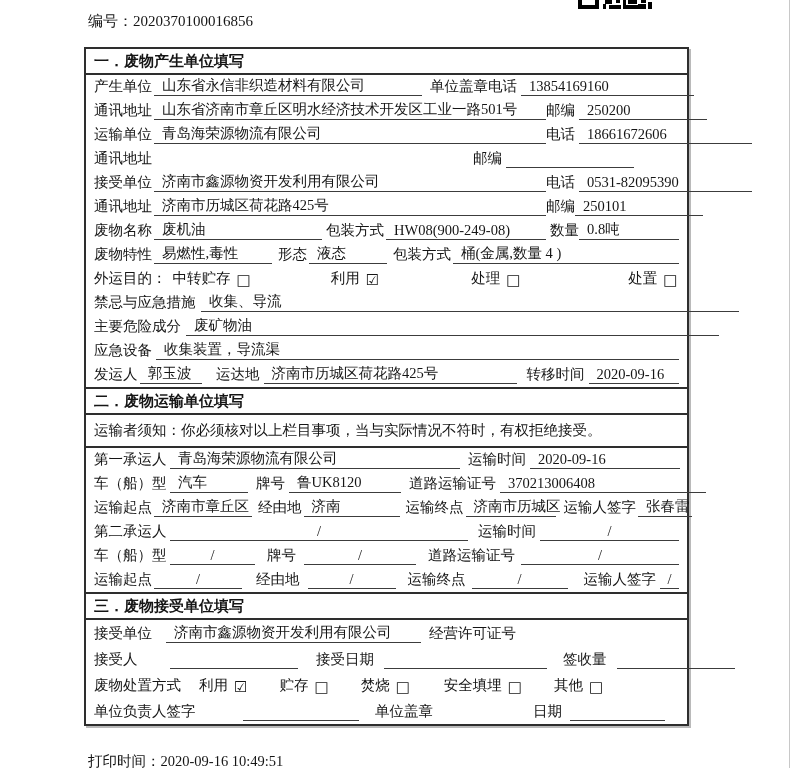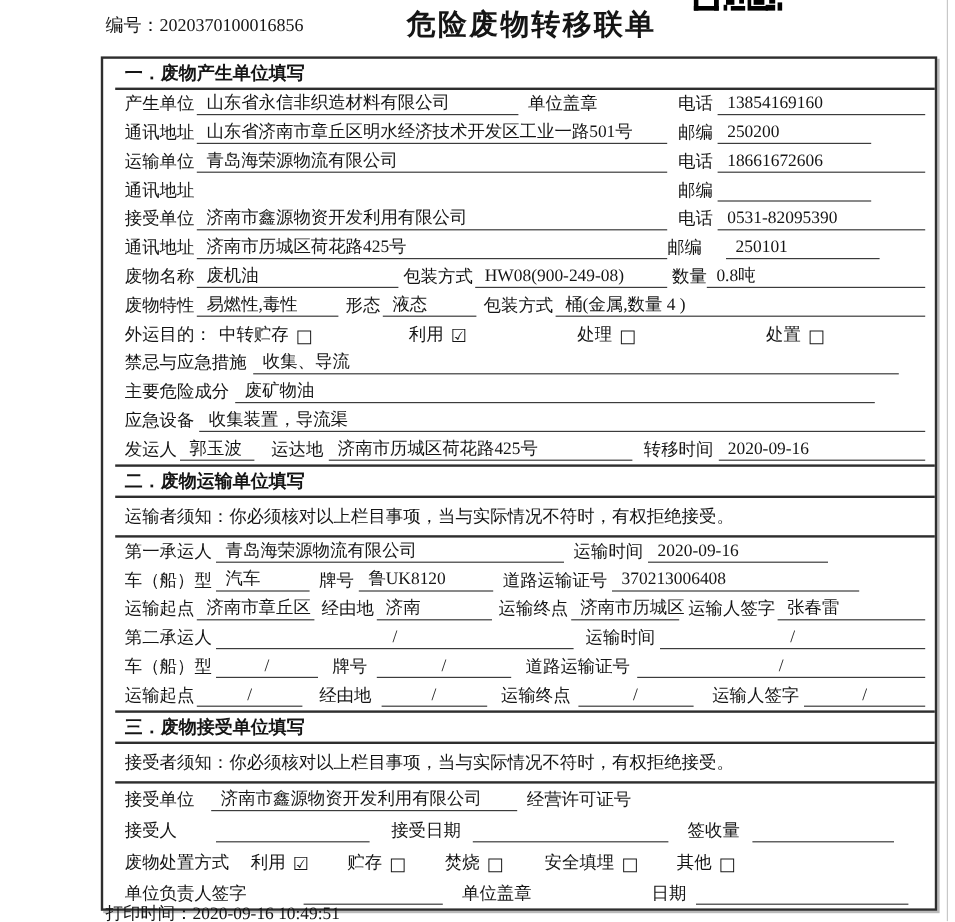--- a/index.html
+++ b/index.html
@@ -4,22 +4,22 @@
 <style>
   html,body{margin:0;padding:0;background:#fff;}
   .page{position:relative;width:796px;height:768px;background:#ffffff;overflow:hidden;
         font-family:"Liberation Serif","DejaVu Serif",serif;color:#151515;font-size:14.5px;text-decoration:underline;}
   .edge-line{position:absolute;left:789px;top:0;width:1px;height:768px;background:#c8c8c8;}
   .hdr-serial{position:absolute;left:88px;top:12px;font-size:15px;white-space:nowrap;}
   .hdr-title{position:absolute;left:443px;top:4px;transform:translateX(-50%);
              font-family:"Liberation Sans","DejaVu Sans",sans-serif;
              font-size:24px;font-weight:bold;letter-spacing:2px;white-space:nowrap;}
   .qr{position:absolute;left:578px;top:0;}
-  .formbox{position:absolute;left:84px;top:47px;width:697px;box-sizing:border-box;
-           border:2px solid #2e2e2e;background:#fff;box-shadow:2px 2px 0 rgba(130,130,130,.55);padding-left:10px;}
+  .formbox{position:absolute;left:84px;top:47px;width:605px;box-sizing:border-box;
+           border:2px solid #2e2e2e;background:#fff;box-shadow:2px 2px 0 rgba(130,130,130,.55);}
   .sec-title{font-family:"Liberation Sans","DejaVu Sans",sans-serif;font-weight:bold;
              font-size:15px;padding:3px 8px 2px;border-bottom:2px solid #2e2e2e;height:19px;}
   .sec{border-top:2px solid #2e2e2e;}
   .notice-row{height:31px;border-bottom:2px solid #2e2e2e;display:flex;align-items:center;
               padding:0 8px;white-space:nowrap;}
   .row{display:flex;align-items:flex-end;height:24px;padding:0 8px 3px 8px;white-space:nowrap;
        box-sizing:border-box;}
   .row26{height:26px;}
   .lbl{flex:none;}
   .fill{border-bottom:1px solid #3c3c3c;padding:0 2px 0 8px;flex:none;overflow:visible;
@@ -34,21 +34,20 @@
 </style>
 </head>
 <body>
 
 <div class="page">
   <div class="edge-line"></div>
 
   <div class="hdr-serial">
     <span>编号：</span><span>2020370100016856</span>
   </div>
-  <div class="hdr-title">危险废物转移联单</div>
   <svg class="qr" width="74" height="9" aria-hidden="true">
     <g fill="#000">
       <rect x="0" y="0" width="4" height="9"></rect>
         <rect x="17" y="0" width="4" height="9"></rect>
       <rect x="0" y="5" width="21" height="4"></rect>
         <rect x="27" y="0" width="7" height="4"></rect>
       <rect x="25" y="4" width="3" height="5"></rect>
         <rect x="31" y="5" width="12" height="4"></rect>
       <rect x="38" y="0" width="4" height="3"></rect>
         <rect x="45" y="0" width="3" height="5"></rect>
@@ -103,21 +102,21 @@
         <span class="sp"></span>
         <span class="lbl">电话</span>
         <span class="fill" style="width:173px;margin-left:4px">0531-82095390</span>
       </div>
 
       <div class="row">
         <span class="lbl" style="width:60px">通讯地址</span>
         <span class="fill" style="width:392px">济南市历城区荷花路425号</span>
         <span class="sp"></span>
         <span class="lbl">邮编</span>
-        <span class="fill" style="width:128px;margin-left:20px;margin-right:45px">250101</span>
+        <span class="fill" style="width:128px;margin-left:0;margin-right:45px">250101</span>
       </div>
 
       <div class="row">
         <span class="lbl" style="width:60px">废物名称</span>
         <span class="fill" style="width:168px">废机油</span>
         <span class="lbl" style="margin-left:4px">包装方式</span>
         <span class="fill" style="width:160px;margin-left:2px">HW08(900-249-08)</span>
         <span class="lbl" style="margin-left:4px">数量</span>
         <span class="fill grow" style="margin-left:0">0.8吨</span>
       </div>
@@ -234,21 +233,20 @@
         <span class="fill c" style="width:88px;margin-left:8px">/</span>
         <span class="lbl" style="margin-left:12px">运输终点</span>
         <span class="fill c" style="width:96px;margin-left:6px">/</span>
         <span class="lbl" style="margin-left:16px">运输人签字</span>
         <span class="fill c grow" style="margin-left:4px">/</span>
       </div>
     </div>
 
     <div class="sec">
       <div class="sec-title">三．废物接受单位填写</div>
-      <div class="notice-row">接受者须知：你必须核对以上栏目事项，当与实际情况不符时，有权拒绝接受。</div>
 
       <div class="row row26">
         <span class="lbl" style="width:60px">接受单位</span>
         <span class="fill" style="width:255px;margin-left:12px">济南市鑫源物资开发利用有限公司</span>
         <span class="lbl" style="margin-left:8px">经营许可证号</span>
         <span class="sp"></span>
       </div>
 
       <div class="row row26">
         <span class="lbl" style="width:46px">接受人</span>

